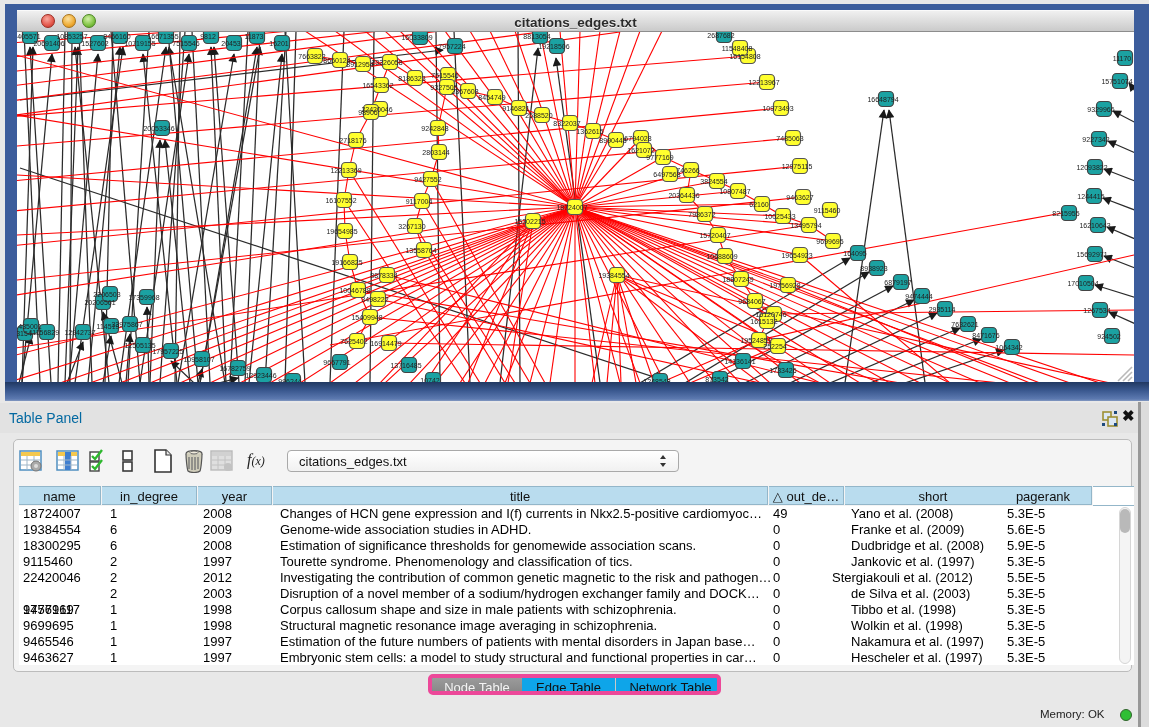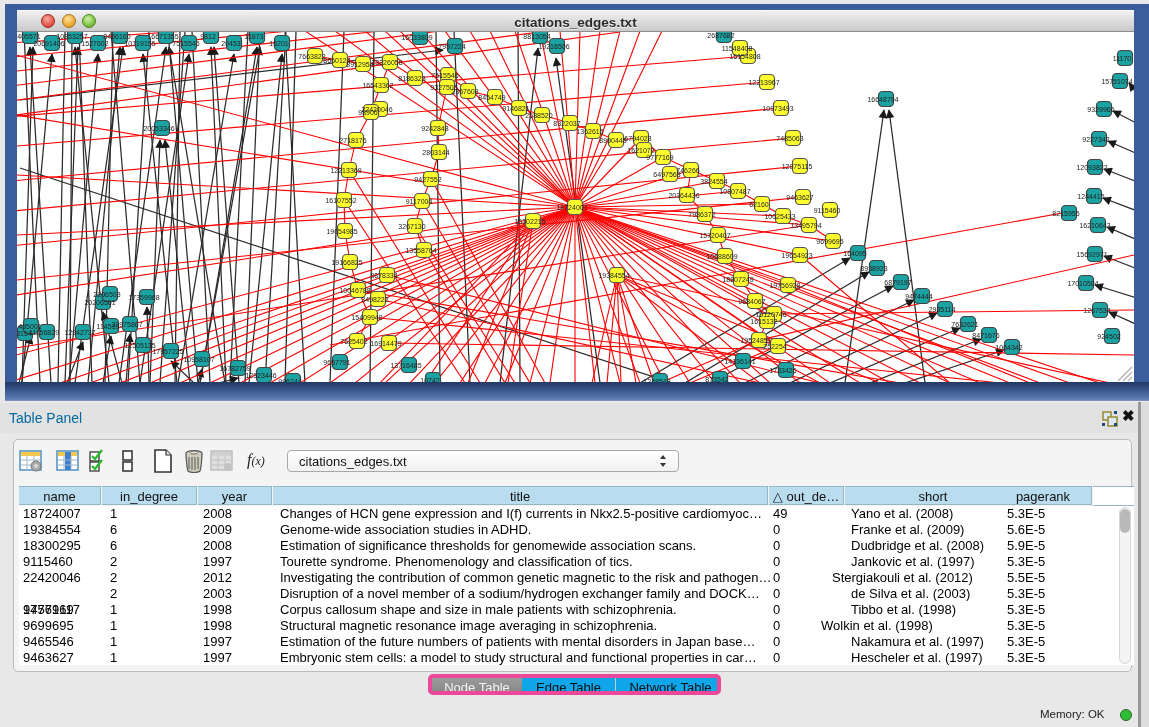--- a/index.html
+++ b/index.html
@@ -629,21 +629,21 @@
 <div class="td" style="left:203px;top:602px;">1998</div>
 <div class="td" style="left:280px;top:602px;">Corpus callosum shape and size in male patients with schizophrenia.</div>
 <div class="td" style="left:773px;top:602px;">0</div>
 <div class="td" style="left:851px;top:602px;">Tibbo et al. (1998)</div>
 <div class="td" style="left:1007px;top:602px;">5.3E-5</div>
 <div class="td" style="left:23px;top:618px;">9699695</div>
 <div class="td" style="left:110px;top:618px;">1</div>
 <div class="td" style="left:203px;top:618px;">1998</div>
 <div class="td" style="left:280px;top:618px;">Structural magnetic resonance image averaging in schizophrenia.</div>
 <div class="td" style="left:773px;top:618px;">0</div>
-<div class="td" style="left:821px;top:618px;">Wolkin et al. (1998)</div>
+<div class="td" style="left:851px;top:618px;">Wolkin et al. (1998)</div>
 <div class="td" style="left:1007px;top:618px;">5.3E-5</div>
 <div class="td" style="left:23px;top:634px;">9465546</div>
 <div class="td" style="left:110px;top:634px;">1</div>
 <div class="td" style="left:203px;top:634px;">1997</div>
 <div class="td" style="left:280px;top:634px;">Estimation of the future numbers of patients with mental disorders in Japan base…</div>
 <div class="td" style="left:773px;top:634px;">0</div>
 <div class="td" style="left:851px;top:634px;">Nakamura et al. (1997)</div>
 <div class="td" style="left:1007px;top:634px;">5.3E-5</div>
 <div class="td" style="left:23px;top:650px;">9463627</div>
 <div class="td" style="left:110px;top:650px;">1</div>

